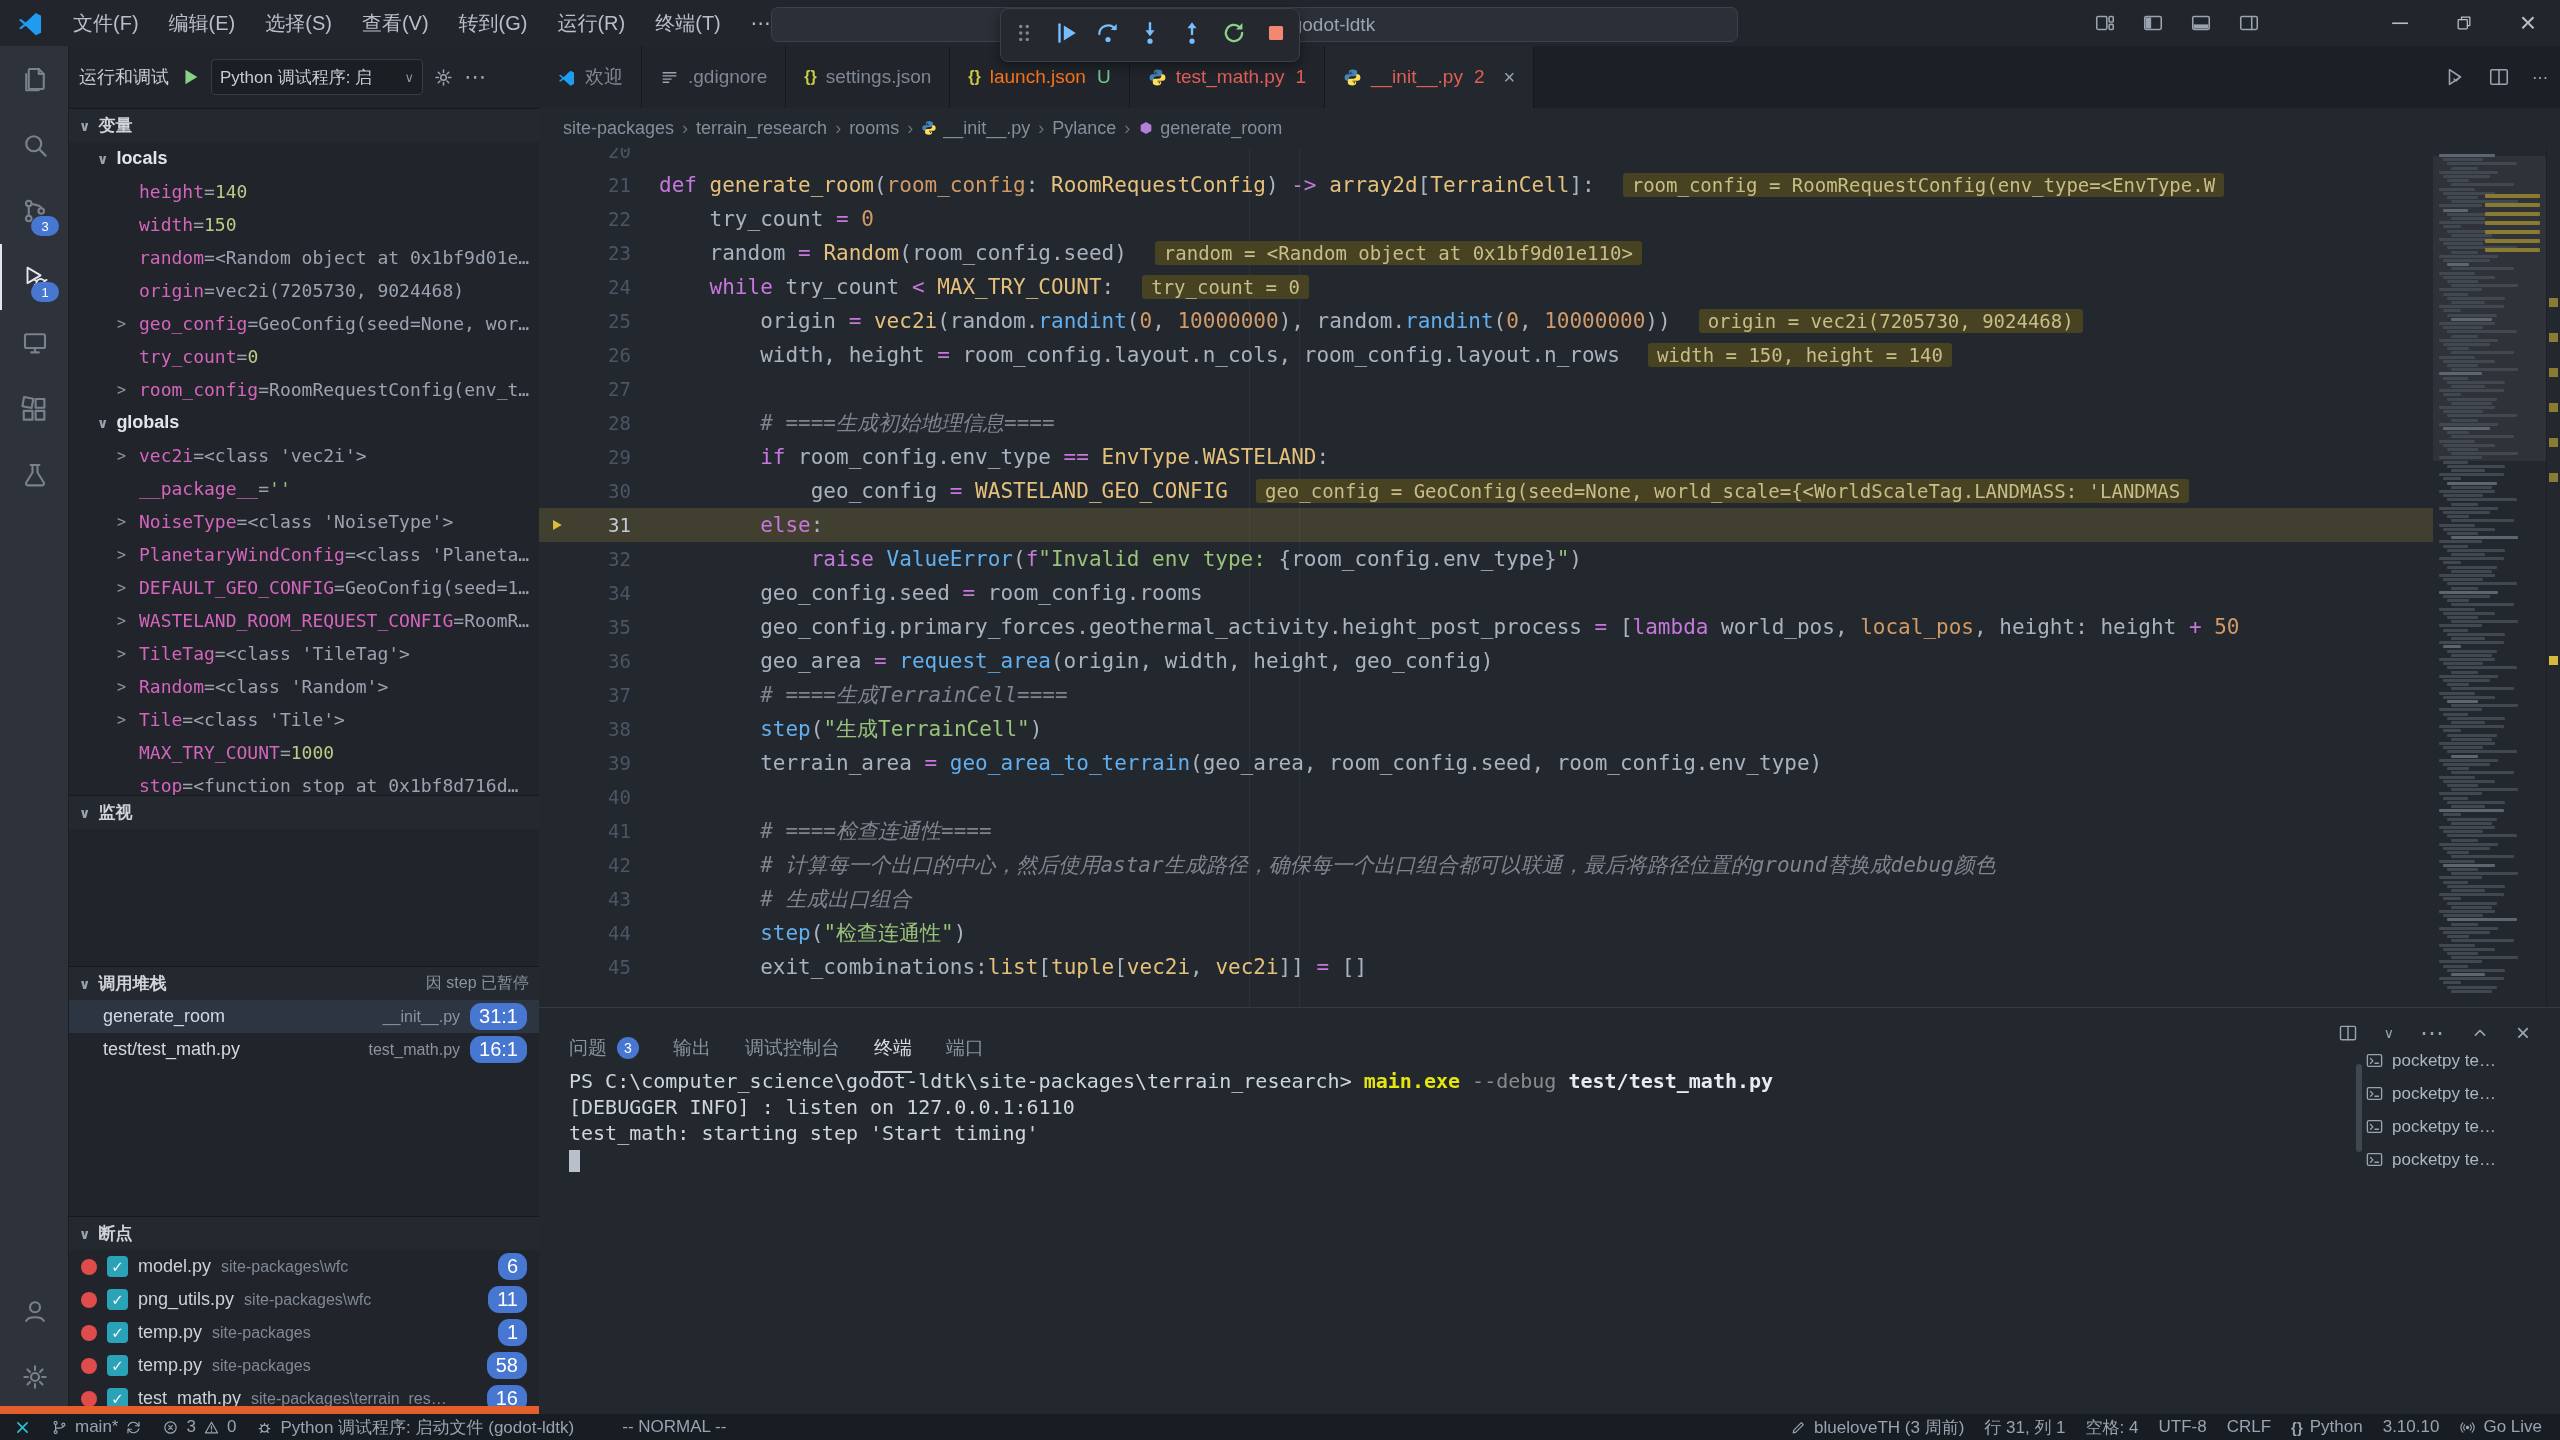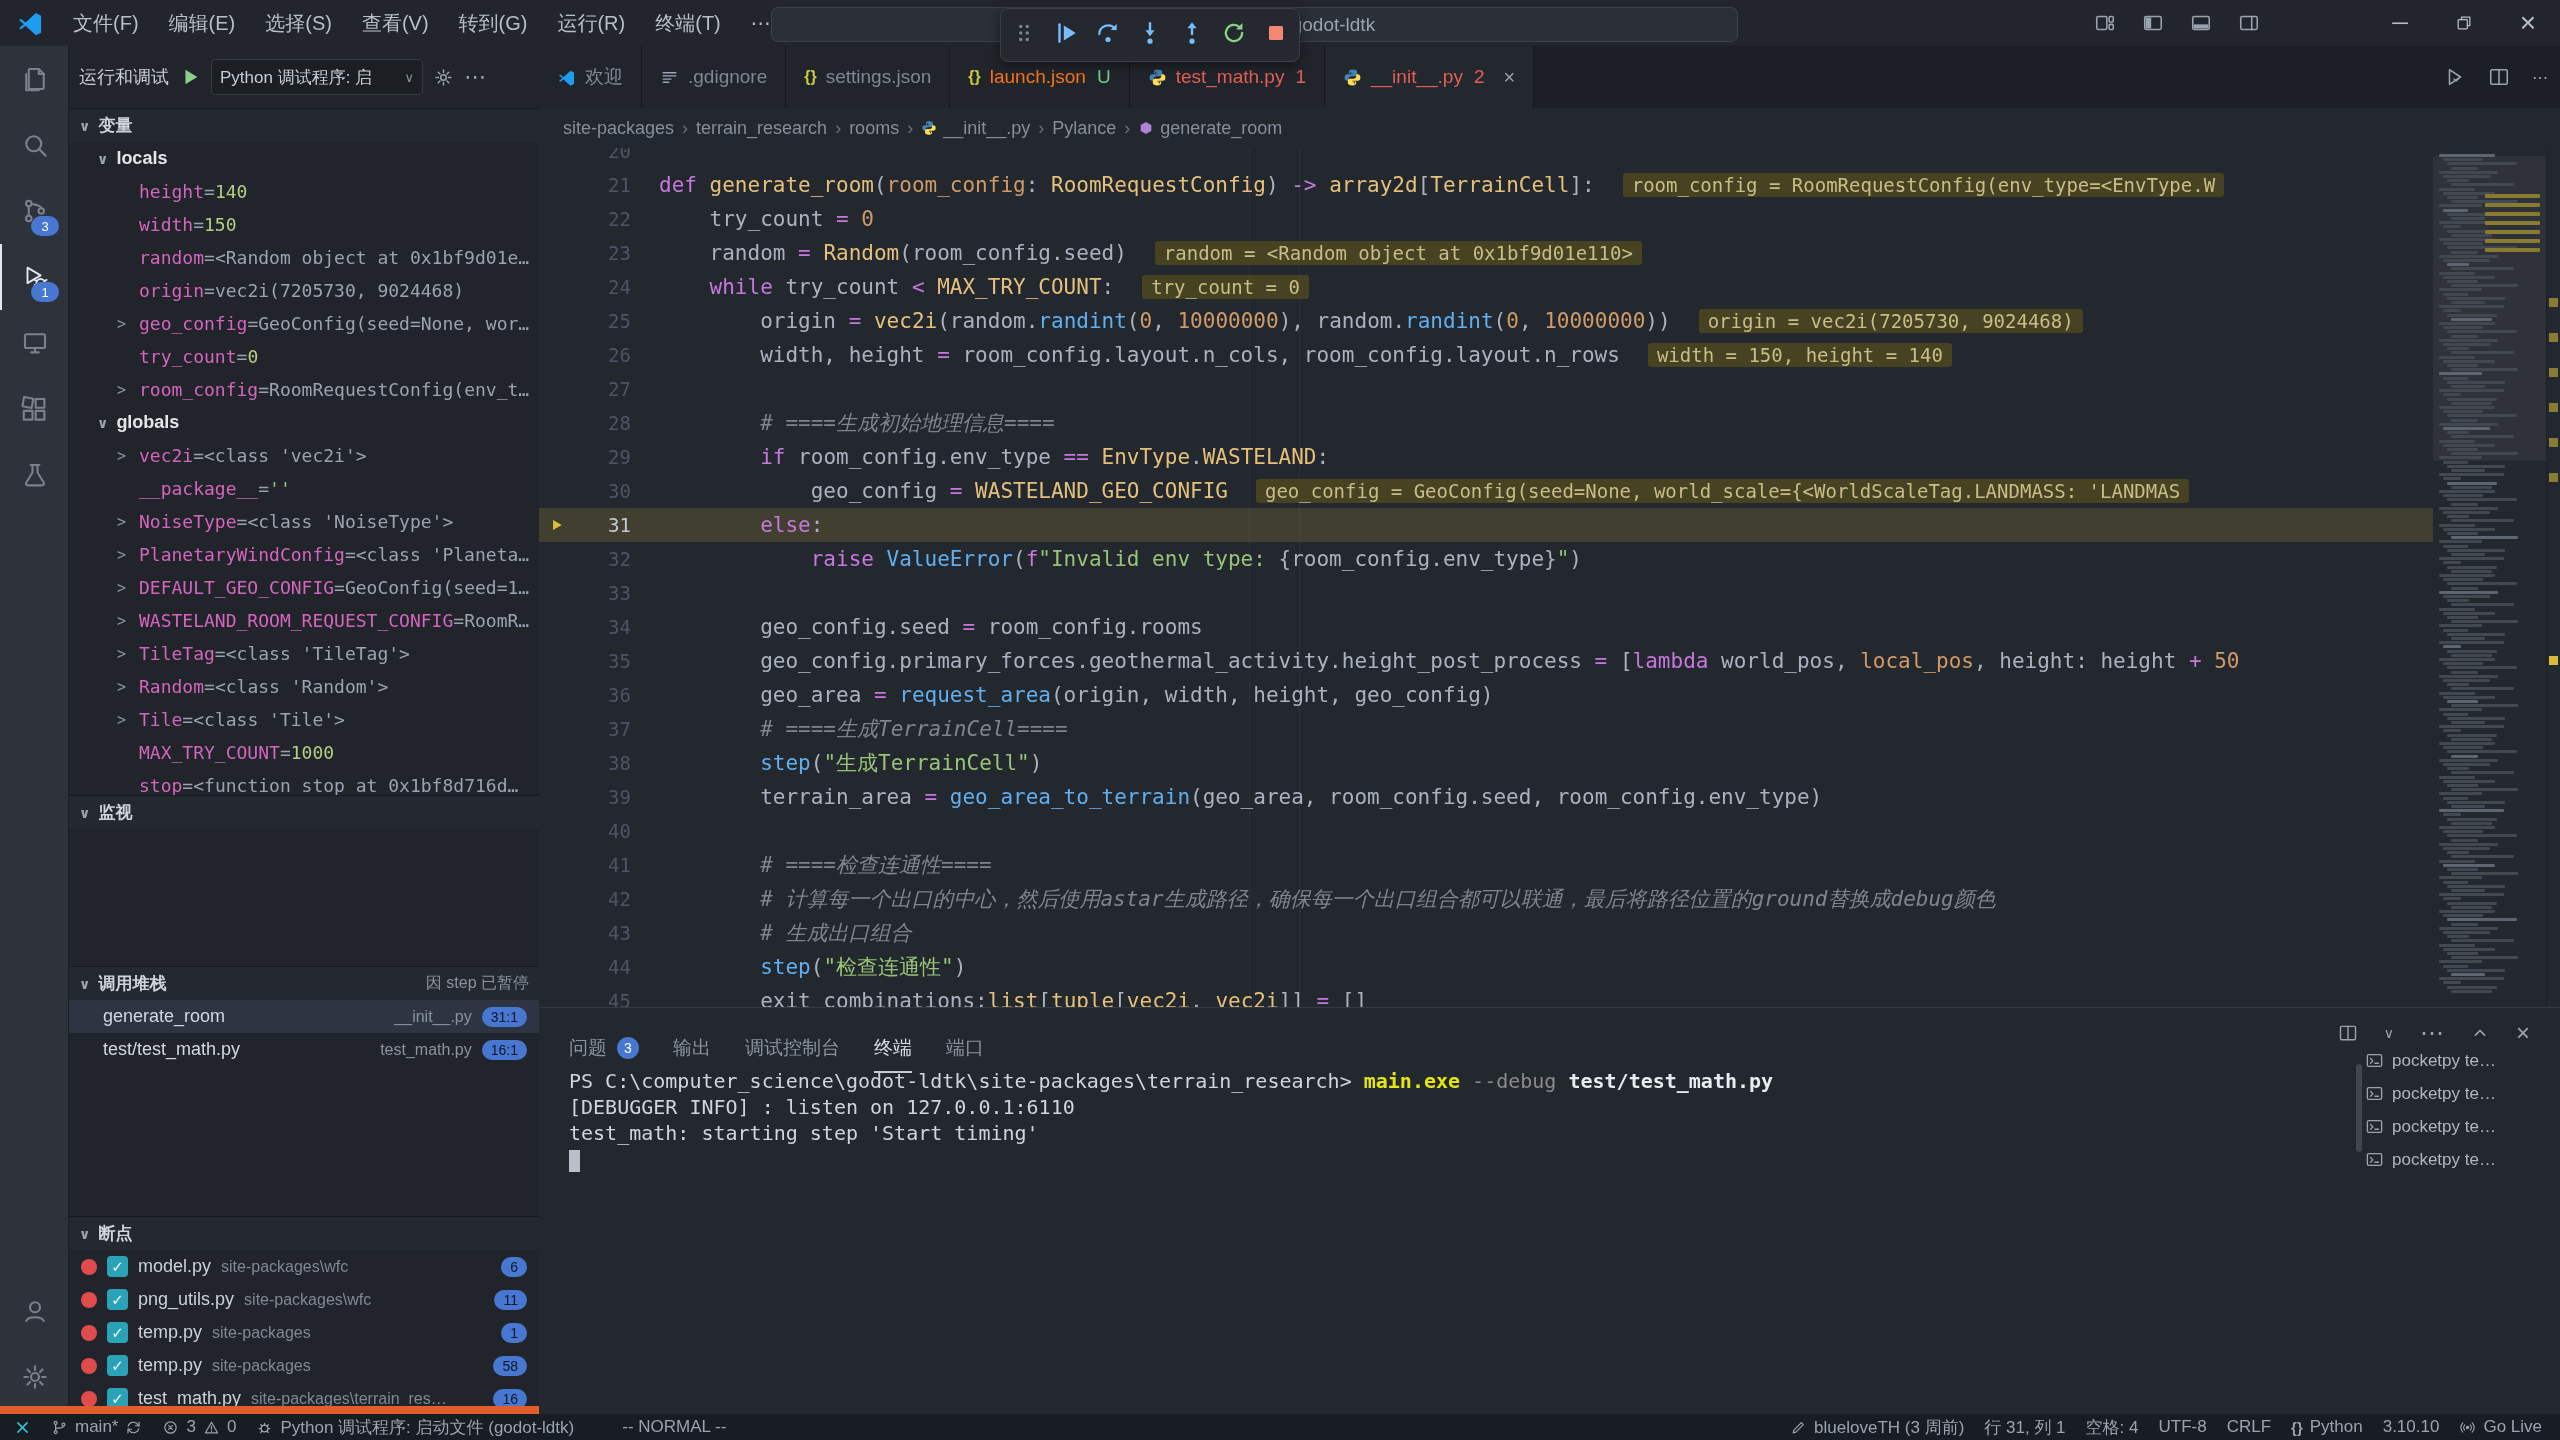--- a/index.html
+++ b/index.html
@@ -69,21 +69,21 @@
              font-family:"Liberation Sans","DejaVu Sans",sans-serif;font-weight:bold;font-size:18px;}
   .var-row{height:33px;display:flex;align-items:center;padding-left:48px;white-space:nowrap;overflow:hidden;}
   .var-ar{width:22px;color:#8a93a0;font-size:15px;flex:none;}
   .var-name{color:#d465bd;}
   .var-eq{color:#9aa1ad;}
   .v-num{color:#b9cd85;} .v-obj{color:#9ba3b1;} .v-str{color:#98c379;}
   .frame-row{position:absolute;left:0;width:470px;height:33px;display:flex;align-items:center;
              padding:0 12px 0 34px;box-sizing:border-box;font-size:18px;color:#d3d8df;}
   .frame-row.selected{background:#2d3442;}
   .frame-file{margin-left:auto;color:#8a93a0;font-size:16px;margin-right:10px;}
-  .pill{background:#4877d1;color:#0f172a;border-radius:11px;font-size:14px;padding:2px 9px;flex:none;}
+  .pill{background:#4877d1;color:#ffffff;border-radius:11px;font-size:20px;padding:2px 9px;flex:none;}
   .bp-row{position:absolute;left:0;width:470px;height:33px;display:flex;align-items:center;
           padding:0 12px 0 12px;box-sizing:border-box;gap:10px;font-size:18px;color:#ccd2da;white-space:nowrap;overflow:hidden;}
   .bp-dot{width:16px;height:16px;border-radius:50%;background:#e04b4b;flex:none;}
   .bp-check{width:21px;height:21px;border-radius:4px;background:#2aa3b8;color:#fff;font-size:15px;
             display:flex;align-items:center;justify-content:center;flex:none;}
   .bp-path{color:#7f8894;font-size:16px;overflow:hidden;text-overflow:ellipsis;}
   .bp-pill{margin-left:auto;}
   #orange-strip{position:absolute;left:0;top:1406px;width:539px;height:8px;background:#e25f2b;z-index:5;}
 
   
@@ -786,26 +786,20 @@
           </span>
           <span class="g-num">31</span>
           <span class="g-pad"></span>
           <span class="code"><span>        </span><span class="c-k">else</span><span class="c-v">:</span></span>
         </div>
         <div class="cl">
           <span class="g-mark"></span>
           <span class="g-num">32</span>
           <span class="g-pad"></span>
           <span class="code"><span>            </span><span class="c-k">raise </span><span class="c-f">ValueError</span><span class="c-v">(</span><span class="c-k">f</span><span class="c-s">"Invalid env type: </span><span class="c-v">{room_config.env_type}</span><span class="c-s">"</span><span class="c-v">)</span></span>
-        </div>
-        <div class="cl">
-          <span class="g-mark"></span>
-          <span class="g-num">33</span>
-          <span class="g-pad"></span>
-          <span class="code"><span></span></span>
         </div>
         <div class="cl">
           <span class="g-mark"></span>
           <span class="g-num">34</span>
           <span class="g-pad"></span>
           <span class="code"><span>        </span><span class="c-v">geo_config.seed </span><span class="c-o">= </span><span class="c-v">room_config.rooms</span></span>
         </div>
         <div class="cl">
           <span class="g-mark"></span>
           <span class="g-num">35</span>

